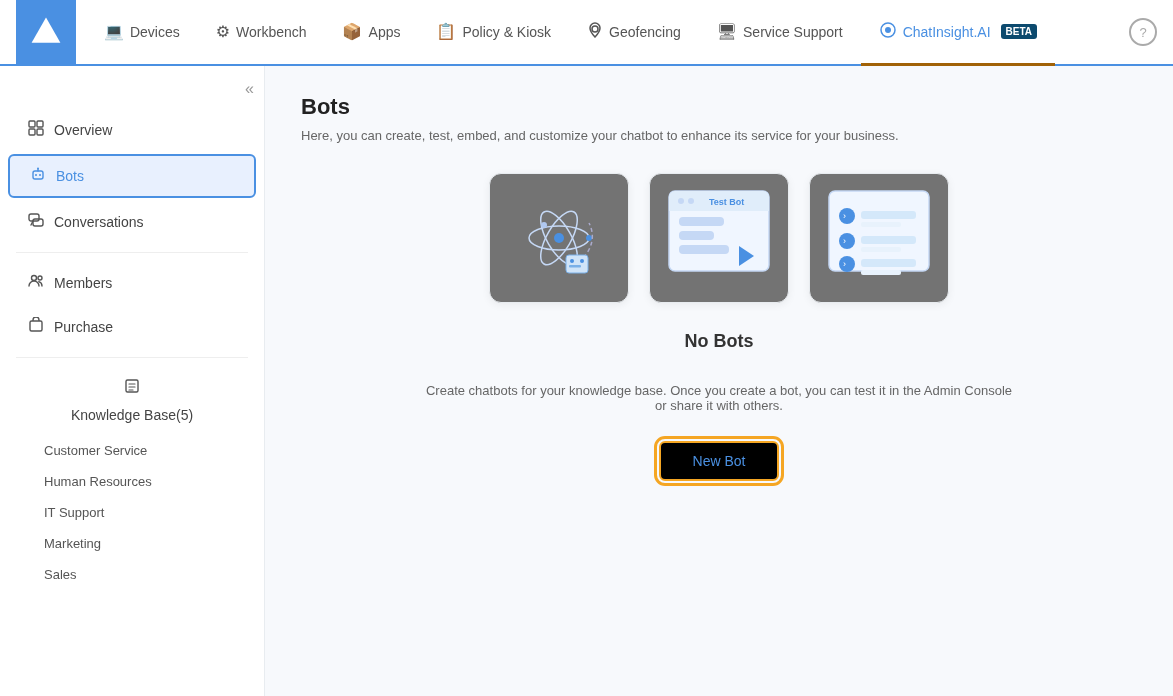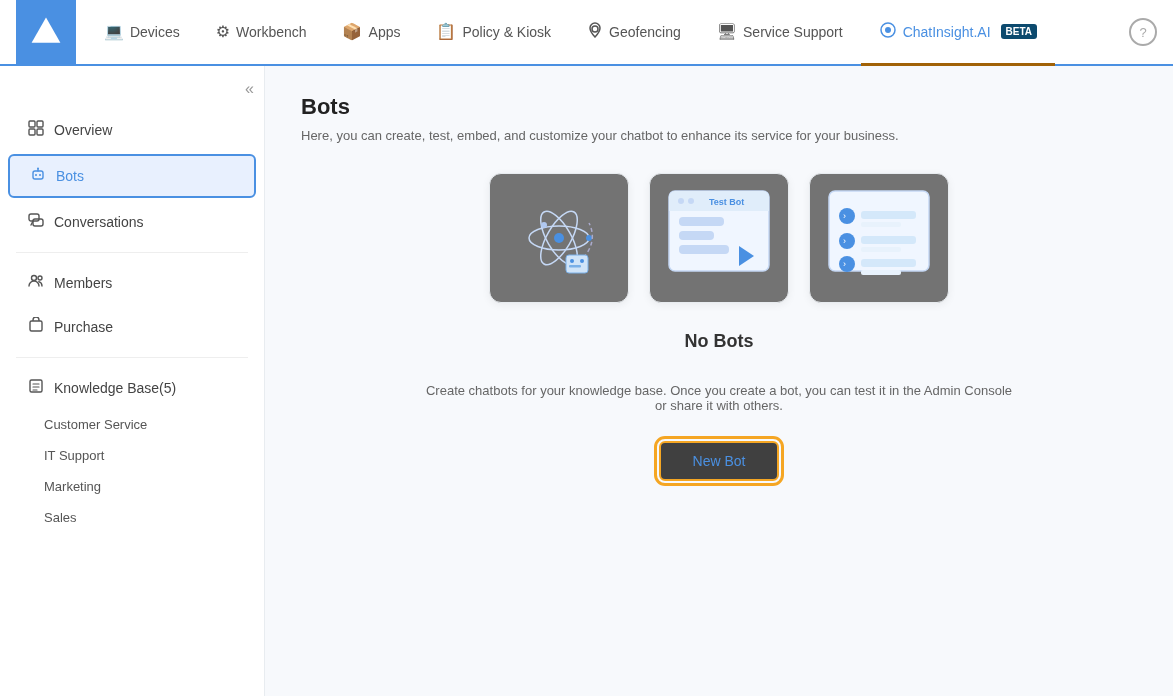--- a/index.html
+++ b/index.html
@@ -80,20 +80,21 @@
     .sidebar-sub-item {
       padding: 7px 20px 7px 36px;
       font-size: 13px; color: #555; cursor: pointer;
       margin: 1px 8px; border-radius: 4px;
     }
     .knowledge-header {
       display: flex; align-items: center; gap: 10px;
       padding: 10px 20px;
       font-size: 14px; color: #444; cursor: pointer;
       margin: 2px 8px;
+      flex-direction: column;
     }
 
     
     .main-content {
       flex: 1; padding: 28px 36px;
       background: #f7f9fc;
       overflow-y: auto;
     }
     .page-title {
       font-size: 22px; font-weight: 600; color: #222;
@@ -122,21 +123,21 @@
     .illus-card.center { width: 140px; height: 130px; }
     .illus-card.right { width: 140px; height: 130px; }
 
     .no-bots-title {
       font-size: 18px; font-weight: 600; color: #333; margin-bottom: 12px;
     }
     .no-bots-desc {
       font-size: 13px; color: #666; text-align: center; max-width: 600px; margin-bottom: 28px; margin-top: 19px;
     }
     .new-bot-btn {
-      background: #404040; color: #4a90e2;
+      background: #000000; color: #4a90e2;
       border: 2px solid #f5a623;
       border-radius: 6px;
       padding: 10px 32px;
       font-size: 14px; font-weight: 500;
       cursor: pointer;
       outline: 3px solid #f5a623;
       outline-offset: 2px;
     }
   </style>
 </head>
@@ -272,20 +273,23 @@
             <path d="M5 6h6M5 9h6M5 12h4" stroke="#555" stroke-width="1.2" stroke-linecap="round"></path>
           </svg>
       </span>
       <span>Knowledge Base(5)</span>
     </div>
 
     <div class="sidebar-sub-item">
       <span>Customer Service</span>
     </div>
     <div class="sidebar-sub-item">
+      <span>Human Resources</span>
+    </div>
+    <div class="sidebar-sub-item">
       <span>IT Support</span>
     </div>
     <div class="sidebar-sub-item">
       <span>Marketing</span>
     </div>
     <div class="sidebar-sub-item">
       <span>Sales</span>
     </div>
   </aside>
 

